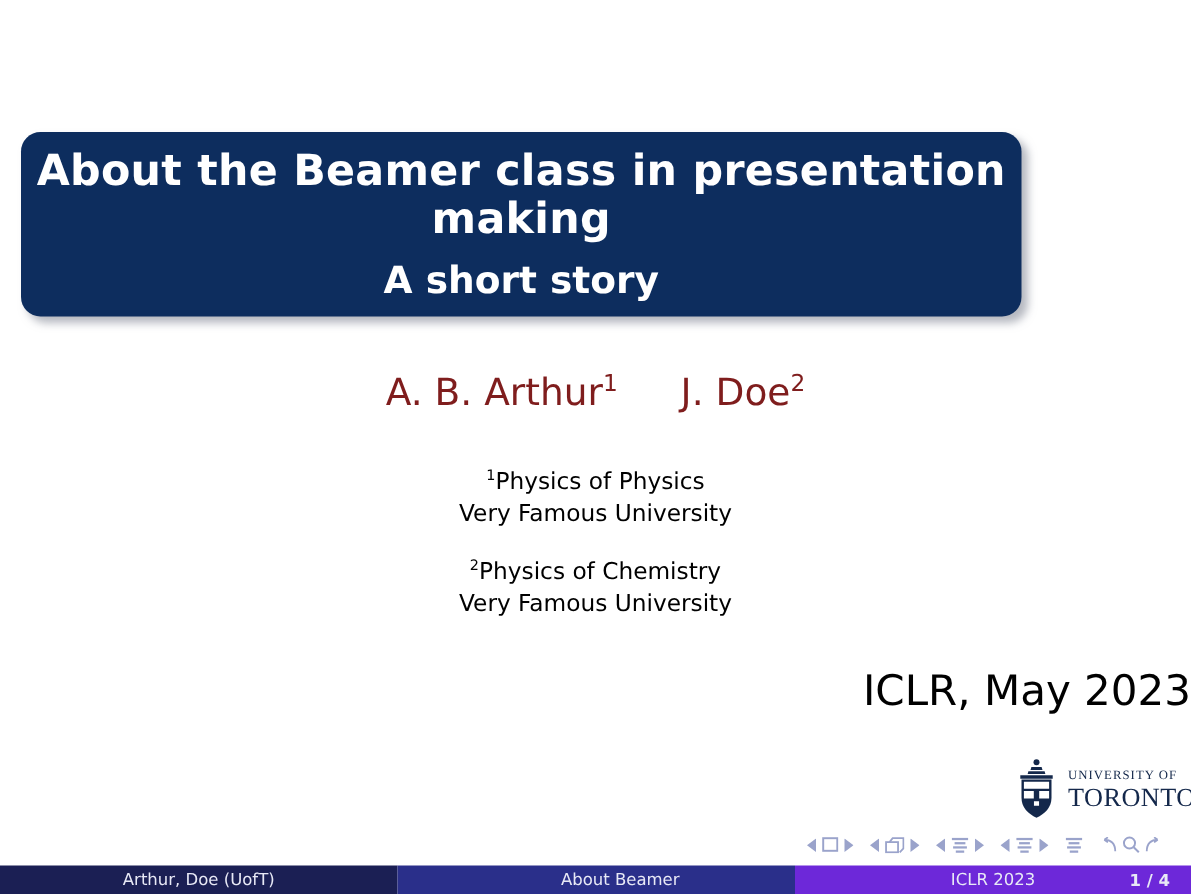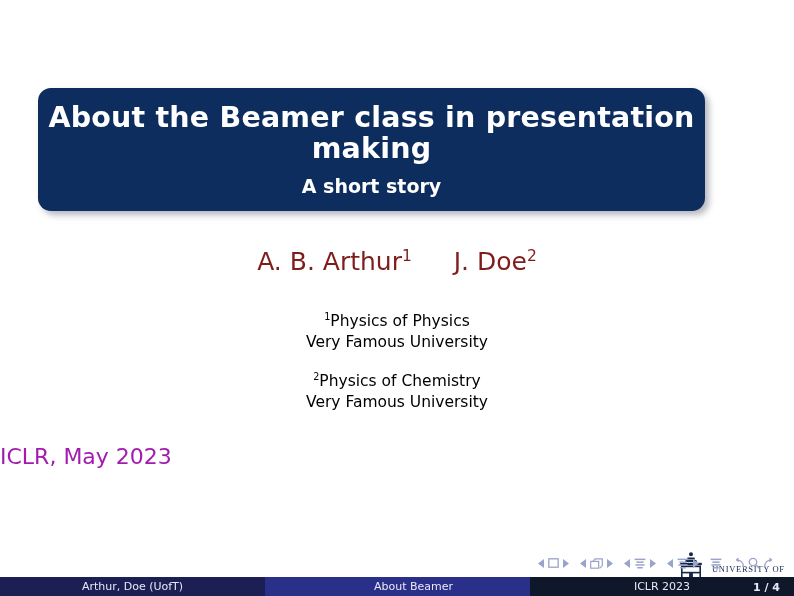--- a/index.html
+++ b/index.html
@@ -26,34 +26,33 @@
     width: 667px;
     height: 123px;
     background: #0d2d5e;
     border-radius: 13px;
     box-shadow: 4px 4px 6px rgba(120,125,140,0.55);
     display: flex;
     flex-direction: column;
     align-items: center;
     justify-content: center;
     box-sizing: border-box;
-    margin-left: 24px;
   }
   .title-main {
     color: #ffffff;
     font-size: 28.5px;
     font-weight: bold;
     letter-spacing: 0.2px;
     text-align: center;
     line-height: 1.1;
     margin-bottom: 12px;
   }
   .title-sub {
     color: #ffffff;
-    font-size: 19px;
+    font-size: 25px;
     font-weight: bold;
     line-height: 1.1;
   }
 
   
   .authors {
     position: absolute;
     left: 0;
     top: 248px;
     width: 794px;
@@ -86,35 +85,34 @@
   .affil-block + .affil-block {
     margin-top: 17px;
   }
 
   
   .date-line {
     position: absolute;
     left: 0;
     top: 444px;
     width: 794px;
-    text-align: left;
-    color: #a21caf;
-    font-size: 22px;
+    text-align: right;
+    color: #000000;
+    font-size: 28px;
   }
 
   
   .logo {
     position: absolute;
     left: 676px;
     top: 503px;
     width: 112px;
     height: 46px;
     display: flex;
-    align-items: flex-end;
-    margin-top: 44px;
+    align-items: center;
   }
   .logo-crest {
     width: 30px;
     height: 42px;
     flex: 0 0 auto;
   }
   .logo-text {
     margin-left: 6px;
     color: #14284b;
     font-family: "Liberation Serif", "DejaVu Serif", serif;
@@ -167,21 +165,21 @@
     color: #e8e9f6;
     font-size: 11px;
     height: 100%;
     box-sizing: border-box;
     white-space: nowrap;
   }
   .foot-a { width: 265px; background: #1b1f54; }
   .foot-b { width: 265px; background: #2a2f8a; padding-left: 32px; }
   .foot-c {
     width: 264px;
-    background: #0f172a;
+    background: #6d28d9;
     position: relative;
     justify-content: center;
   }
   .foot-page {
     position: absolute;
     right: 14px;
     top: 50%;
     transform: translateY(-50%);
     font-weight: bold;
   }

